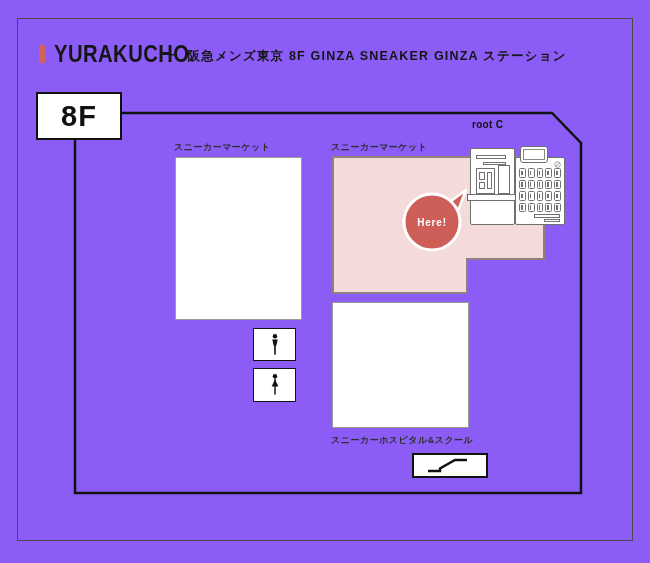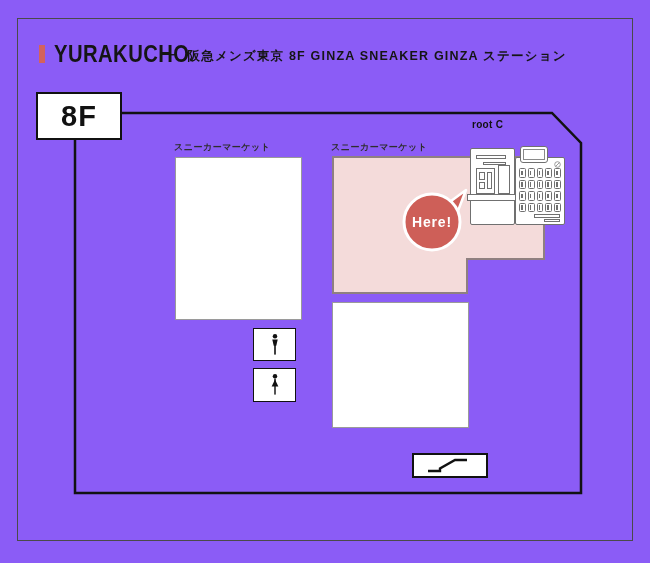--- a/index.html
+++ b/index.html
@@ -65,21 +65,21 @@
           grid-template-columns:repeat(5,1fr);grid-template-rows:repeat(4,1fr);gap:2px;}
   .l-cell{border:1px solid #707070;border-radius:1.5px;position:relative;}
   .l-cell::before{content:"";position:absolute;left:1px;top:1.5px;bottom:1.5px;width:1.5px;background:#707070;}
   .l-slot1{position:absolute;left:18px;top:56px;width:26px;height:3.5px;border:1px solid #707070;box-sizing:border-box;}
   .l-slot2{position:absolute;left:28px;top:61px;width:16px;height:3px;border:1px solid #707070;box-sizing:border-box;}
   .l-ic{position:absolute;right:3px;top:3px;width:7px;height:7px;}
 
   
   .here-svg{position:absolute;left:398px;top:186px;}
   .here-text{position:absolute;left:404px;top:194px;width:56px;height:56px;display:flex;align-items:center;
-             justify-content:center;color:#fff;font-size:14px;font-weight:bold;letter-spacing:.8px;}
+             justify-content:center;color:#fff;font-size:10px;font-weight:bold;letter-spacing:.8px;}
 </style>
 </head>
 <body>
 
 <div id="stage">
 
   <div class="page-frame"></div>
 
   <div class="hdr-accent"></div>
   <div class="hdr-title">YURAKUCHO</div>
@@ -97,20 +97,21 @@
     <polygon points="447,204 466,190 456,216" stroke="#ffffff" stroke-width="2.5" stroke-linejoin="round" fill="#ce5f58"></polygon>
   </svg>
 
   <div class="floor-badge">8F</div>
 
   <div class="area-rect rect-market"></div>
   <div class="area-rect rect-hospital"></div>
 
   <div class="area-label lbl-market">スニーカーマーケット</div>
   <div class="area-label lbl-museum">スニーカーマーケット</div>
+  <div class="area-label lbl-hospital">スニーカーホスピタル&amp;スクール</div>
   <div class="lbl-root">root C</div>
 
   <div class="wc-box wc-m">
     <svg width="16" height="26" viewBox="0 0 20 30">
       <circle cx="10" cy="4" r="2.8" fill="#111"></circle>
       <polygon points="6.6,8.2 13.4,8.2 11.6,16 8.4,16" fill="#111"></polygon>
       <rect x="9" y="15" width="2" height="12" fill="#111"></rect>
     </svg>
   </div>
   <div class="wc-box wc-f">

